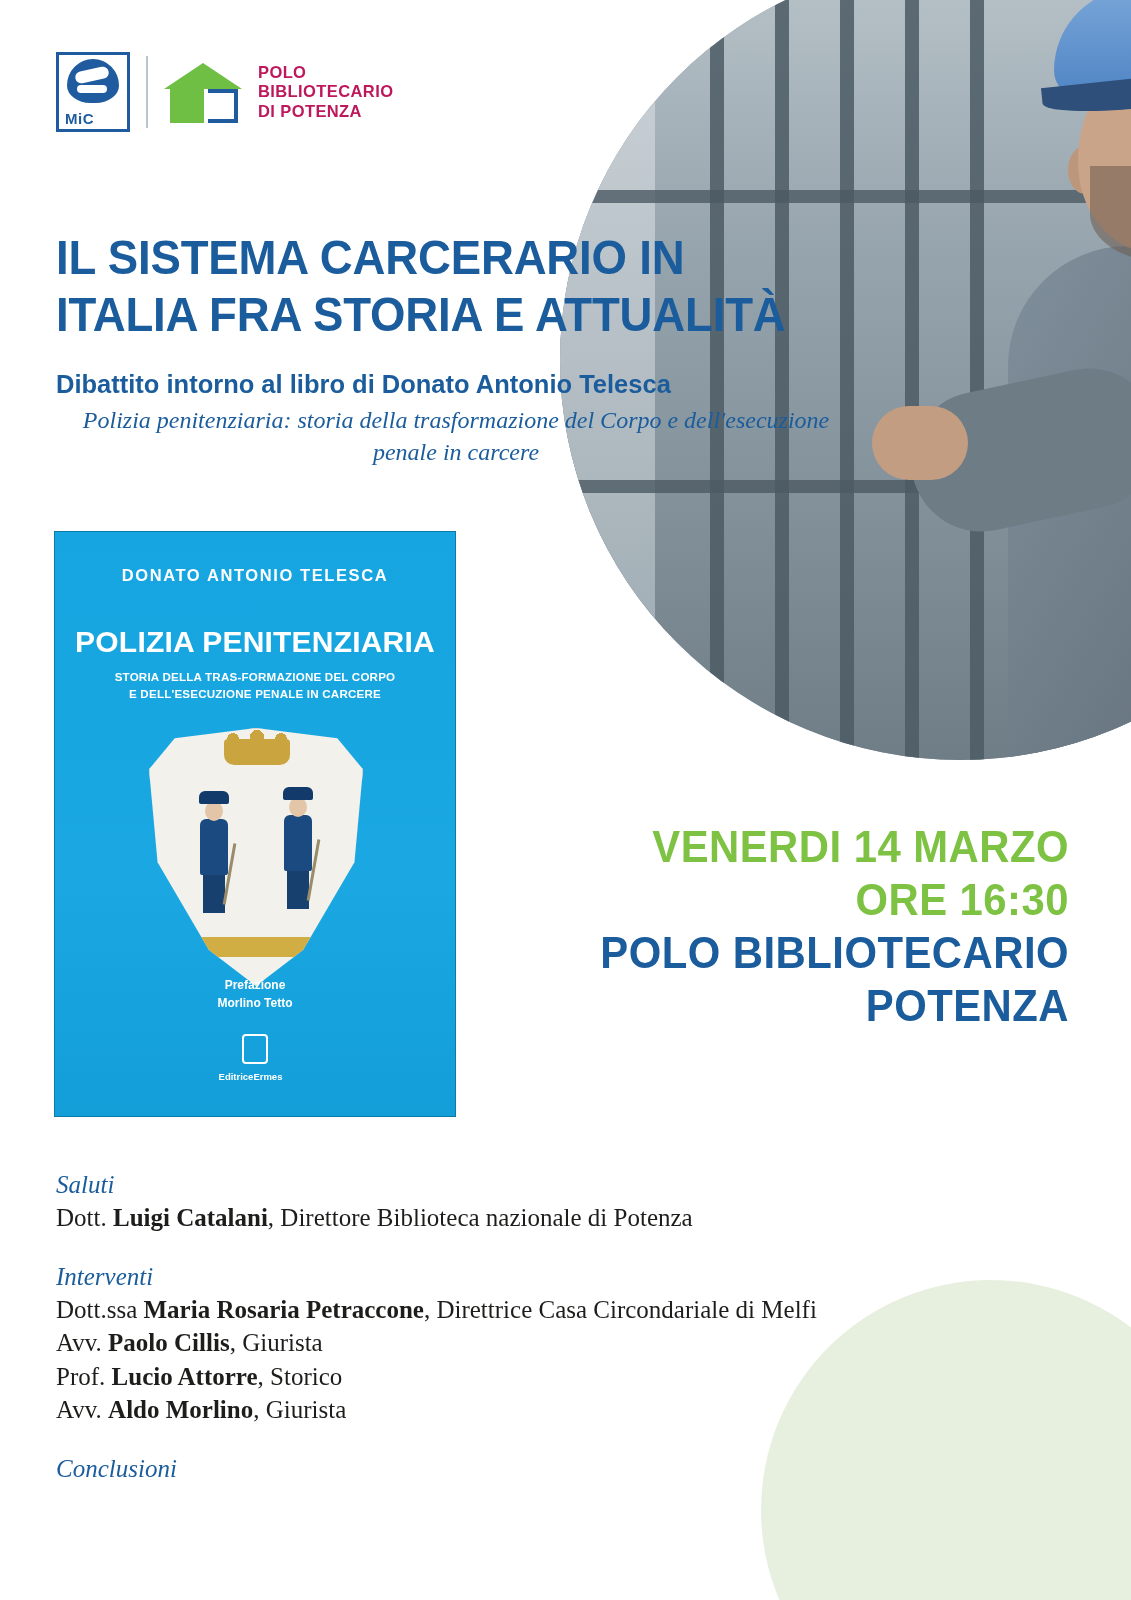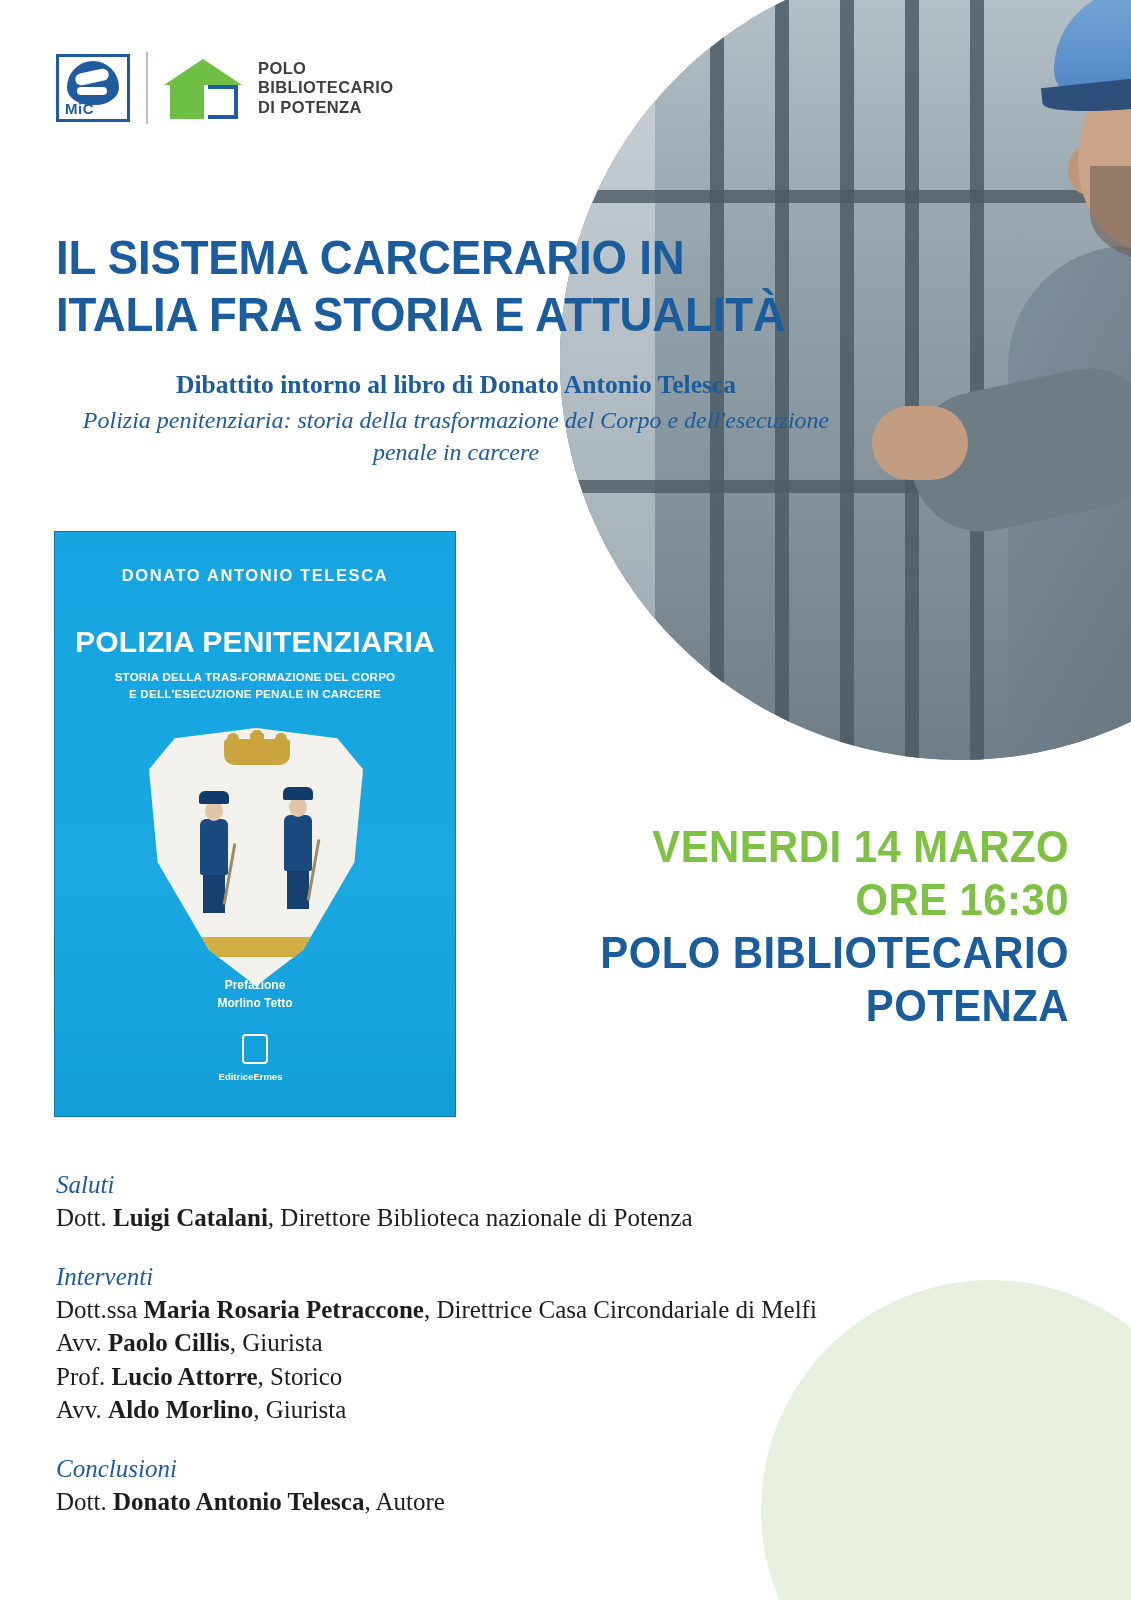--- a/index.html
+++ b/index.html
@@ -146,21 +146,21 @@
     position: absolute;
     left: 56px;
     top: 52px;
     display: flex;
     align-items: center;
     gap: 16px;
     z-index: 5;
   }
   .mic-logo {
     width: 74px;
-    height: 68px;
+    height: 80px;
     border: 3px solid #1f5b9e;
     position: relative;
     display: flex;
     align-items: flex-start;
     justify-content: center;
     padding-top: 4px;
   }
   .mic-logo .crest {
     width: 52px; height: 44px;
     background: #1f5b9e;
@@ -224,21 +224,21 @@
     left: 44px; top: 30px;
     width: 30px; height: 34px;
     border: 4px solid #1f5b9e;
     border-left: none;
   }
   .polo-text {
     font-family: "Liberation Sans", sans-serif;
     font-size: 16.5px;
     font-weight: bold;
     line-height: 1.18;
-    color: #404040;
+    color: #be185d;
     letter-spacing: .4px;
   }
 
   
   .headline {
     position: absolute;
     left: 56px;
     top: 196px;
     width: 830px;
     z-index: 6;
@@ -255,25 +255,24 @@
 
   .subtitle {
     position: absolute;
     left: 56px;
     top: 368px;
     width: 800px;
     z-index: 6;
     color: #1a5c9c;
   }
   .subtitle .line1 {
-    font-family: Liberation Serif, serif;
+    font-family: Liberation Sans, sans-serif;
     font-weight: bold;
     font-size: 25.5px;
     line-height: 1.3;
-    text-align: center;
   }
   .subtitle .line2 {
     font-family: "Liberation Serif", serif;
     font-style: italic;
     font-size: 24px;
     line-height: 1.32;
     margin-top: 4px;
     text-align: center;
   }
 
@@ -552,15 +551,14 @@
     </div>
     <div class="prog-group">
       <div class="prog-head">Interventi</div>
       <div class="prog-line"><span>Dott.ssa </span><b>Maria Rosaria Petraccone</b><span>, Direttrice Casa Circondariale di Melfi</span></div>
       <div class="prog-line"><span>Avv. </span><b>Paolo Cillis</b><span>, Giurista</span></div>
       <div class="prog-line"><span>Prof. </span><b>Lucio Attorre</b><span>, Storico</span></div>
       <div class="prog-line"><span>Avv. </span><b>Aldo Morlino</b><span>, Giurista</span></div>
     </div>
     <div class="prog-group">
       <div class="prog-head">Conclusioni</div>
-      <div class="prog-line"><span>Dott. </span><b>Donato Antonio Telesca</b><span>, Autore</span></div>
     </div>
   </div>
 
 </body></html>

